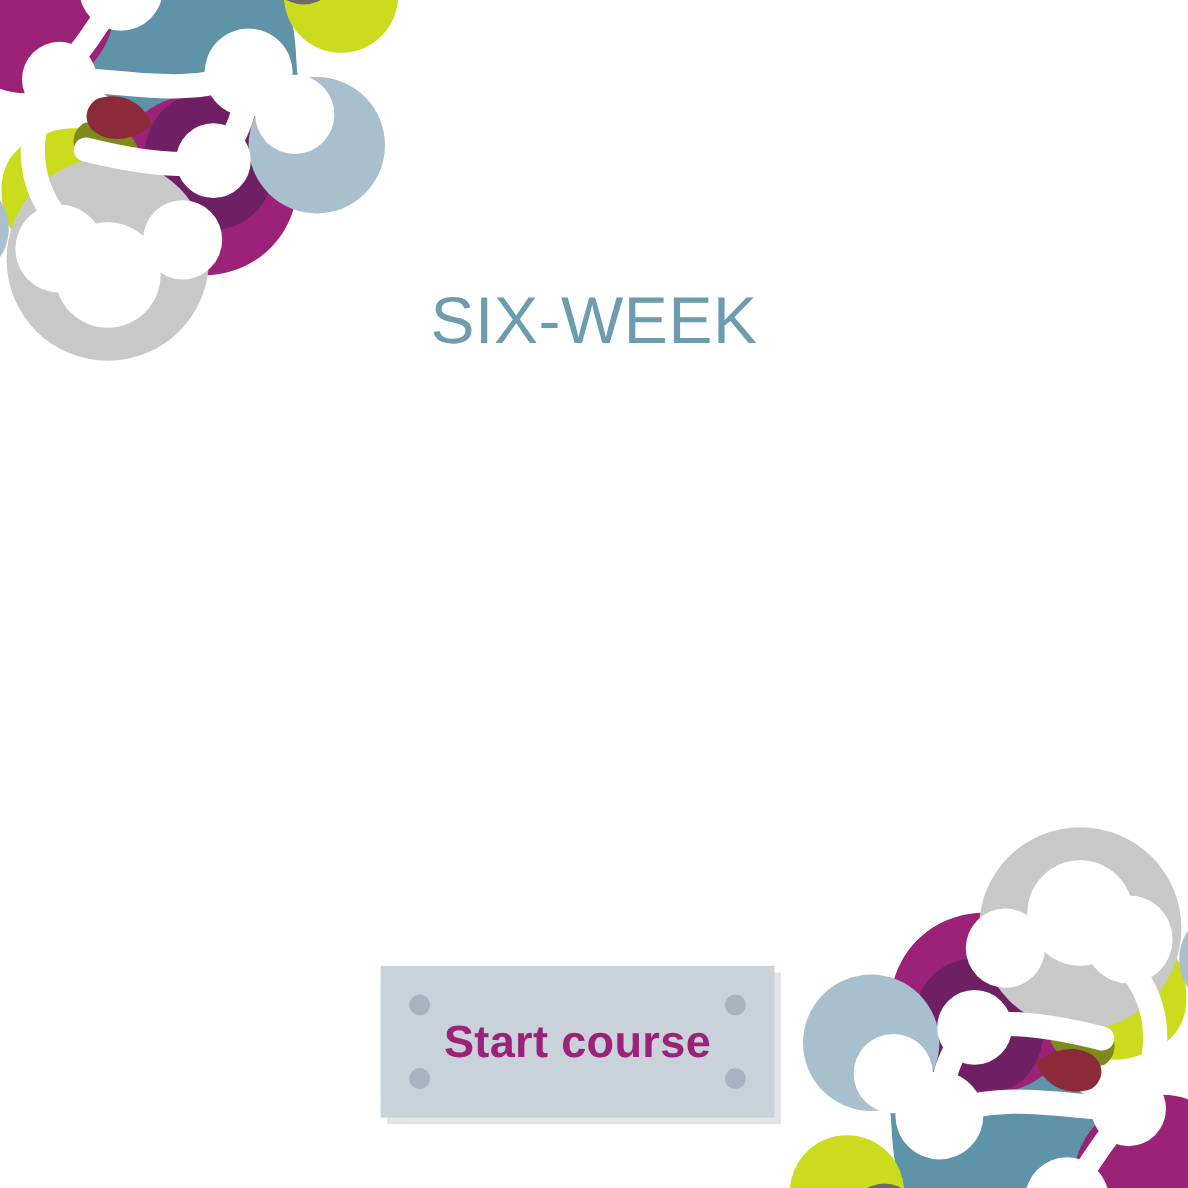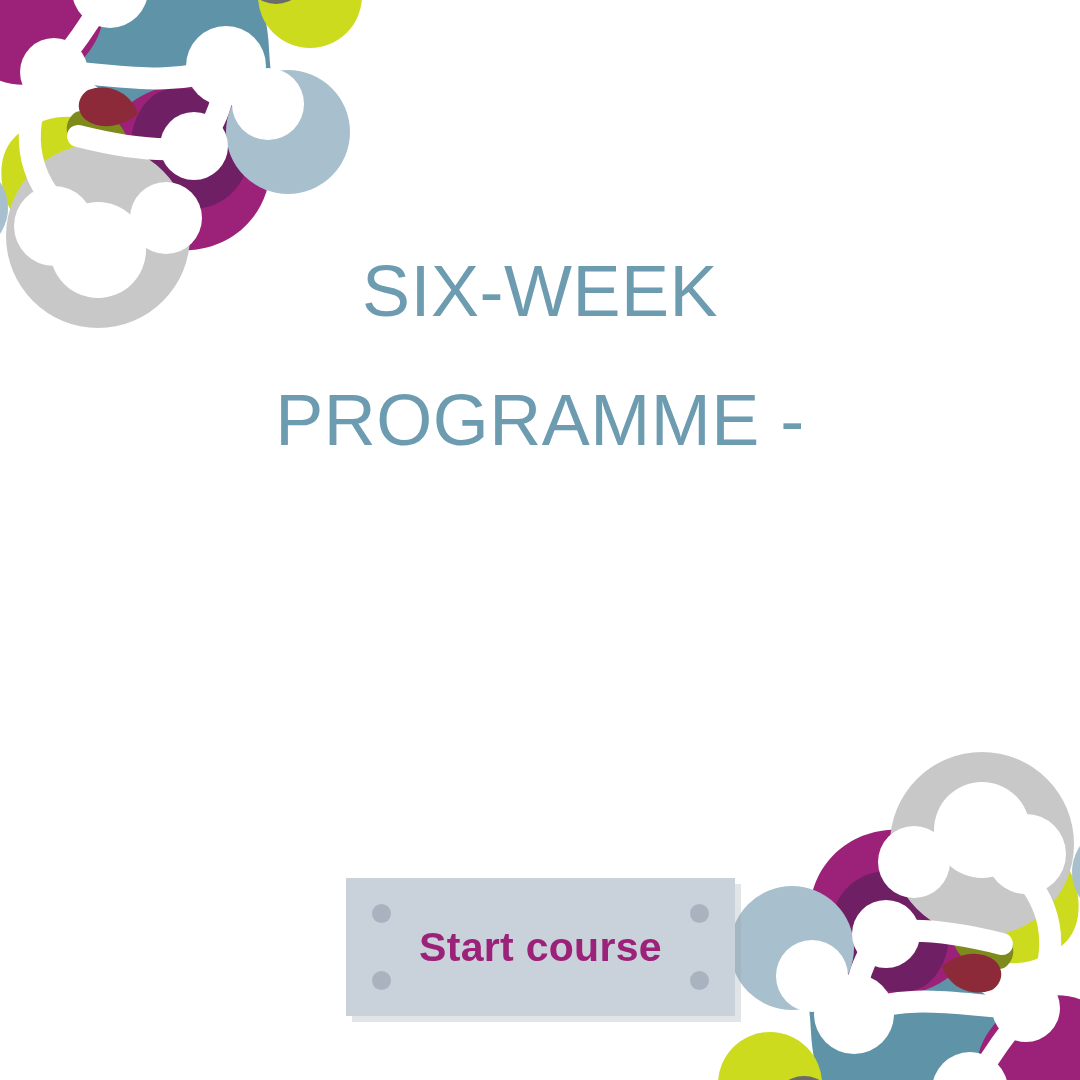--- a/index.html
+++ b/index.html
@@ -44,36 +44,36 @@
     right: 0;
     top: 206px;
     text-align: center;
     z-index: 4;
   }
   .title-line {
     display: block;
     color: #6d9cb1;
     font-family: "Liberation Sans", sans-serif;
     font-weight: 400;
-    font-size: 72px;
+    font-size: 60px;
     line-height: 129px;
     letter-spacing: 0.5px;
     white-space: nowrap;
   }
   .title-line.wide {
     font-size: 91px;
     letter-spacing: -0.5px;
   }
 
   
   #start-course-button {
     position: absolute;
     left: 346px;
     top: 878px;
-    width: 389px;
+    width: 358px;
     height: 138px;
     background: #c9d1da;
     box-shadow: 6px 6px 0 rgba(150,160,170,0.28);
     cursor: pointer;
     z-index: 6;
     border: 0;
     padding: 12px;
     display: flex;
     align-items: center;
     justify-content: center;
@@ -184,21 +184,20 @@
         <circle cx="152" cy="50" r="38" fill="#ffffff"></circle>
         <circle cx="96" cy="286" r="40" fill="#ffffff"></circle>
         <circle cx="208" cy="278" r="36" fill="#ffffff"></circle>
         <circle cx="310" cy="164" r="36" fill="#ffffff"></circle>
       </g>
     </svg>
   </div>
 
   <h1 id="title-block">
     <span class="title-line">SIX-WEEK</span>
-    <span class="title-line">PROGRAMME -</span>
   </h1>
 
   <button id="start-course-button">
     <span class="rivet" id="rivet-top-left"></span>
     <span class="rivet" id="rivet-top-right"></span>
     <span class="rivet" id="rivet-bottom-left"></span>
     <span class="rivet" id="rivet-bottom-right"></span>
     <span id="start-course-label">Start course</span>
   </button>
 

